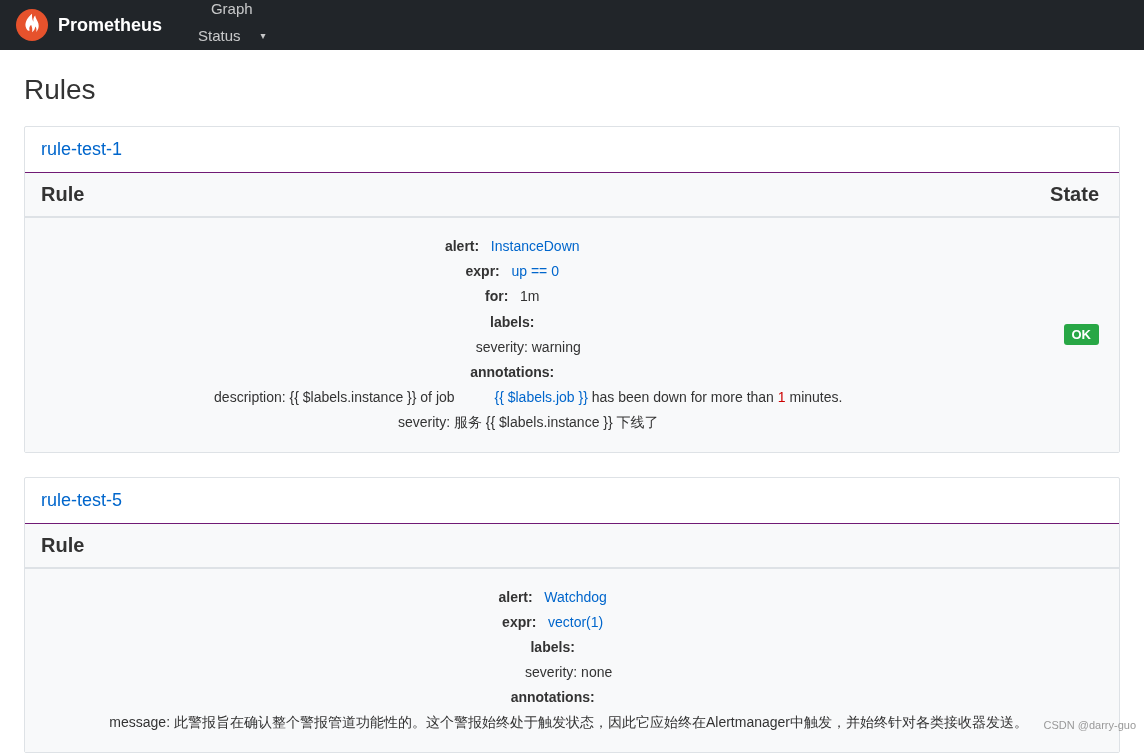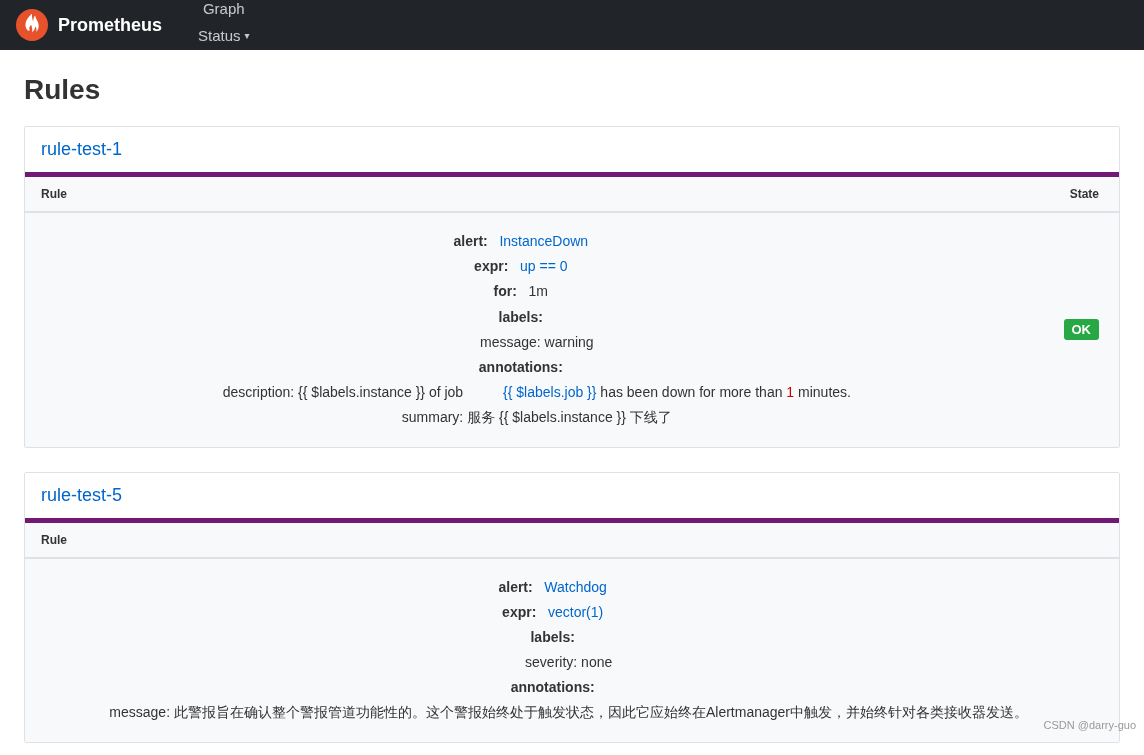--- a/index.html
+++ b/index.html
@@ -43,46 +43,46 @@
       font-size: 15px;
       padding: 6px 12px;
       border-radius: 4px;
     }
     .nav-dropdown {
       position: relative;
     }
     .nav-dropdown button {
       display: flex;
       align-items: center;
-      gap: 4px;
+      gap: 20px;
     }
     .dropdown-caret {
       font-size: 10px;
     }
 
     
     .main-content {
       padding: 24px 24px;
     }
     .page-title {
       font-size: 28px;
-      font-weight: 700;
+      font-weight: 400;
       color: #333;
       margin-bottom: 20px;
     }
 
     
     .rule-group {
       border: 1px solid #dee2e6;
       margin-bottom: 24px;
       border-radius: 2px;
     }
     .rule-group-header {
       padding: 12px 16px;
-      border-bottom: 5px solid #701a75;
+      border-bottom: 1px solid #701a75;
     }
     .rule-group-title {
       color: #0066cc;
       font-size: 18px;
       font-weight: 500;
       text-decoration: none;
     }
 
     
     .rules-table {
@@ -90,21 +90,21 @@
       border-collapse: collapse;
     }
     .rules-table thead tr {
       background: #f8f9fa;
       border-bottom: 2px solid #dee2e6;
     }
     .rules-table th {
       padding: 10px 16px;
       text-align: left;
       font-weight: 600;
-      font-size: 12px;
+      font-size: 20px;
       color: #333;
     }
     .rules-table th.state-col {
       text-align: right;
       padding-right: 20px;
     }
     .rules-table tbody tr {
       background: #f8f9fa;
       vertical-align: top;
     }
@@ -229,29 +229,29 @@
                 <a class="link-value" href="#">up == 0</a>
               </span>
               <span class="field-row">
                 <span class="field-key">for:</span>
                 <span>&nbsp;</span>
                 <span class="field-value">1m</span>
               </span>
               <span class="field-row">
                 <span class="field-key">labels:</span>
               </span>
-              <span class="indent field-value">message: warning</span>
+              <span class="indent field-value">severity: warning</span>
               <span class="field-row">
                 <span class="field-key">annotations:</span>
               </span>
               <span class="indent">
                 description: {{ $labels.instance }} of job <span class="highlight-blue">{{ $labels.job }}</span> has been down for more than <span class="highlight-red">1</span> minutes.
               </span>
               <span class="indent field-value">
-                summary: 服务 {{ $labels.instance }} 下线了
+                severity: 服务 {{ $labels.instance }} 下线了
               </span>
             </div>
           </td>
           <td class="state-cell">
             <span class="badge-ok">OK</span>
           </td>
         </tr>
       </tbody>
     </table>
   </div>

